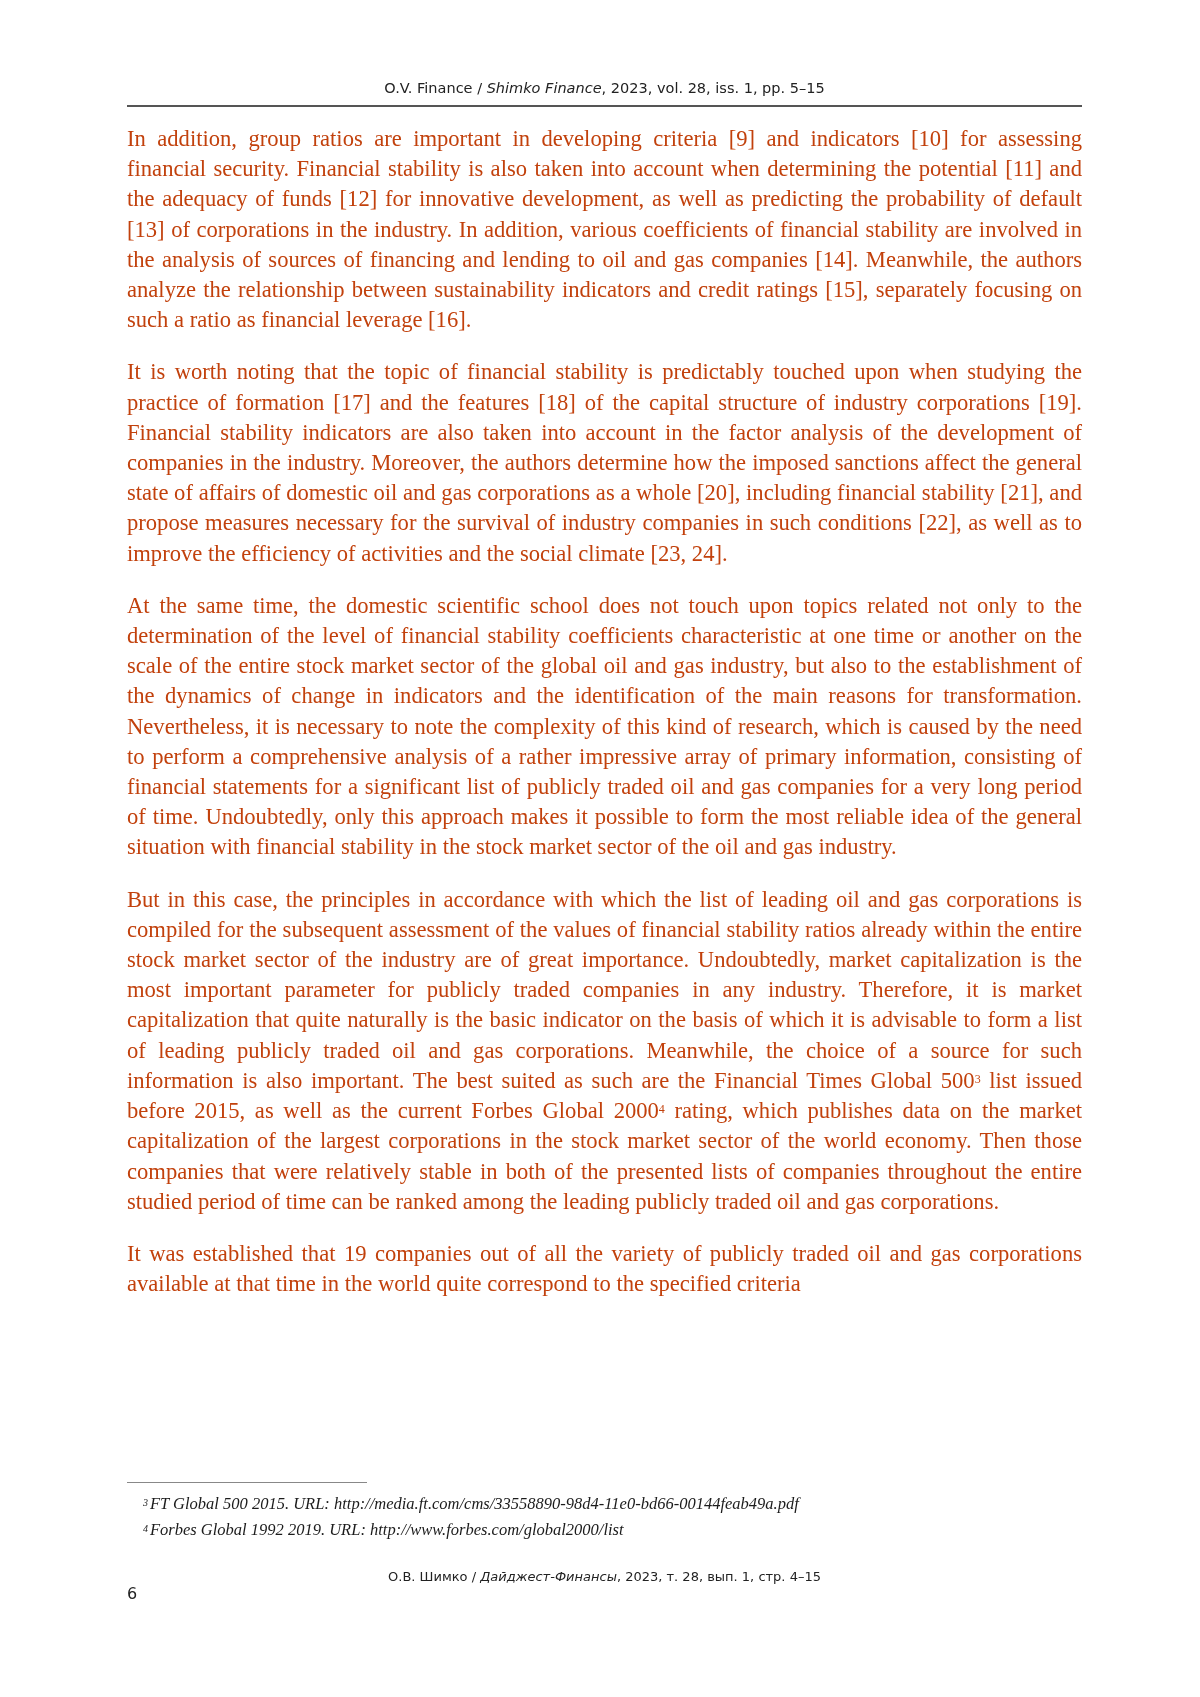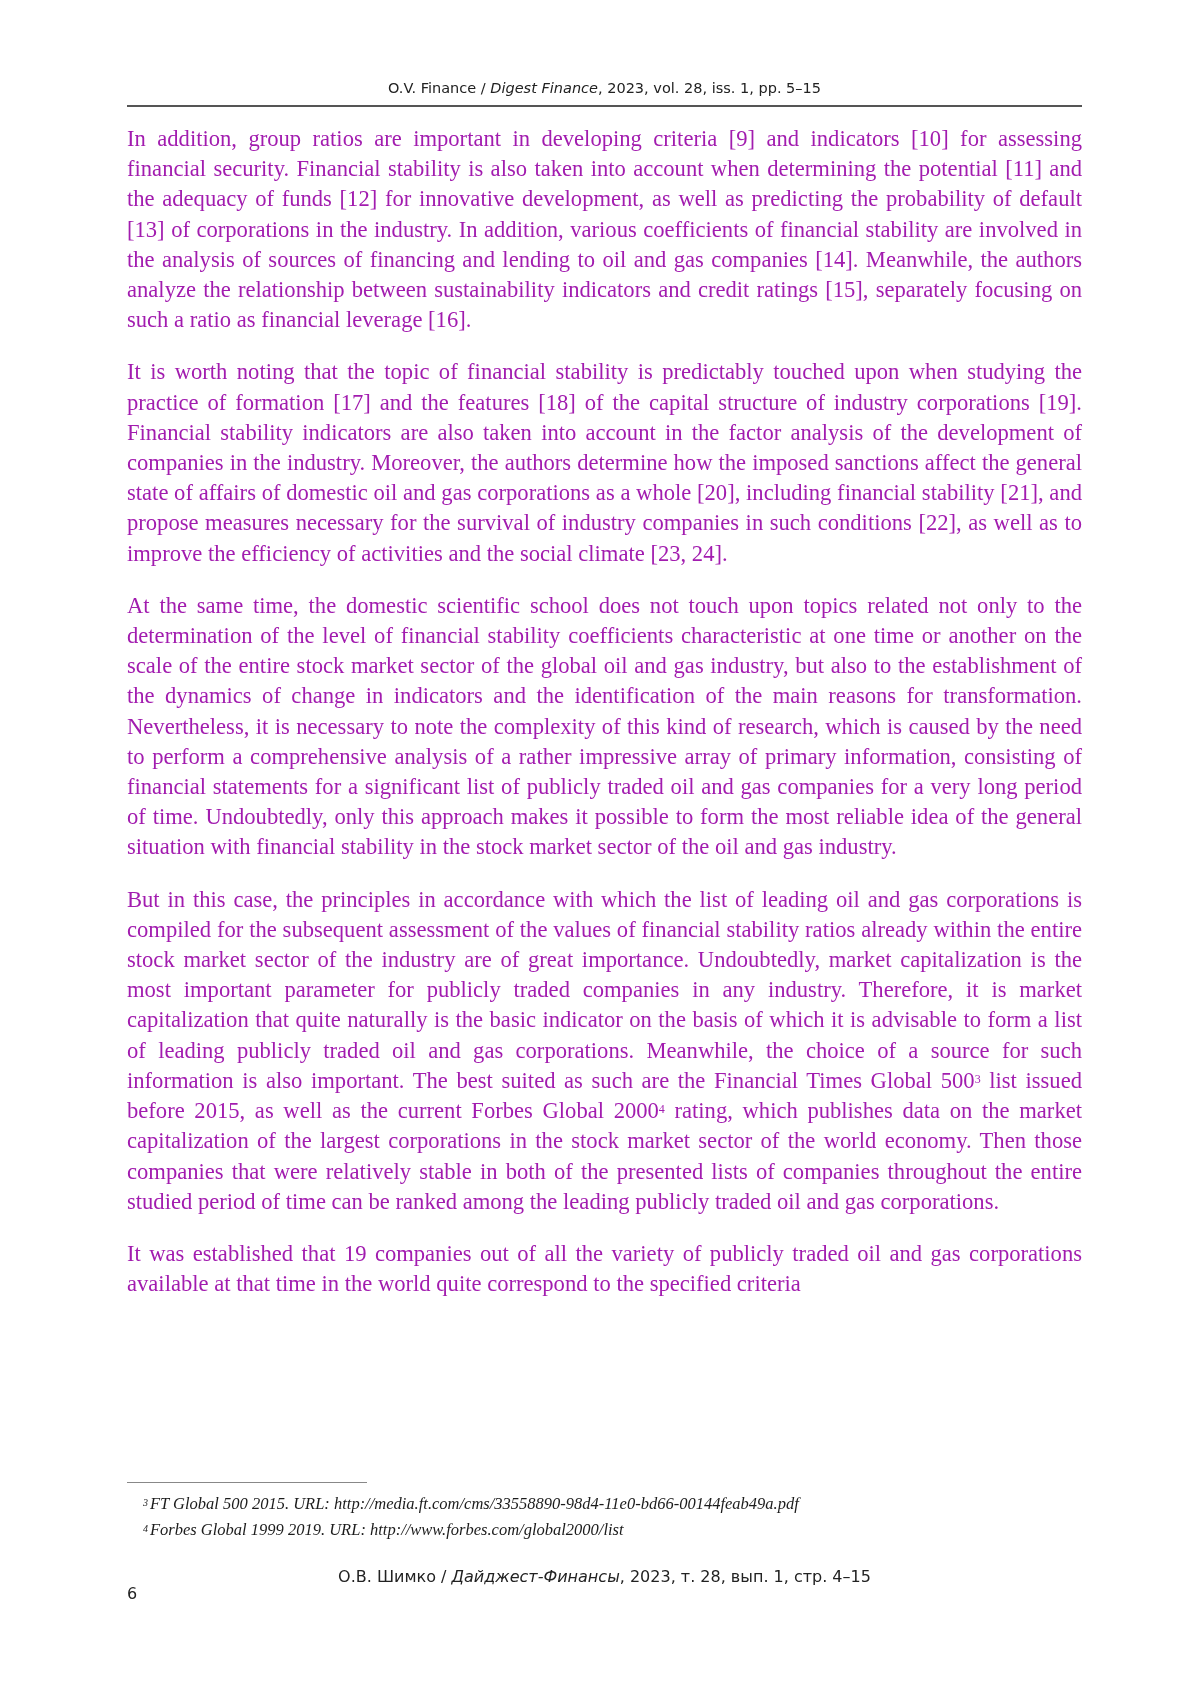--- a/index.html
+++ b/index.html
@@ -7,62 +7,62 @@
   .page { position: absolute; left: 0; top: 0; width: 1200px; height: 1697px; }
   .running-head {
     position: absolute; left: 127px; top: 80px; width: 955px; text-align: center;
     font-family: "DejaVu Sans", sans-serif; font-size: 14.5px; color: #222;
   }
   .running-head i { font-style: italic; }
   .head-rule { position: absolute; left: 127px; top: 105px; width: 955px; height: 2px; background: #555; }
   .body {
     position: absolute; left: 127px; top: 124px; width: 955px;
     font-family: "Liberation Serif", serif; font-size: 22.6px; line-height: 30.2px;
-    text-align: justify; color: #a21caf;
+    text-align: justify; color: #c2410c;
   }
   .body p { margin: 0 0 22px 0; }
   .body sup { font-size: 12px; vertical-align: top; position: relative; top: -2px; }
   .fn-rule { position: absolute; left: 127px; top: 1482px; width: 240px; height: 1px; background: #888; }
   .footnotes {
     position: absolute; left: 143px; top: 1491px; width: 940px;
     font-family: "Liberation Serif", serif; font-size: 16.5px; line-height: 26px; color: #1c1c1c; font-style: italic;
   }
   .footnotes sup { font-size: 10px; vertical-align: top; position: relative; top: -1px; margin-right: 2px; }
   .footer {
     position: absolute; left: 127px; top: 1568px; width: 955px; text-align: center;
-    font-family: "DejaVu Sans", sans-serif; font-size: 16px; line-height: 18px; color: #222;
+    font-family: "DejaVu Sans", sans-serif; font-size: 13px; line-height: 18px; color: #222;
   }
   .footer i { font-style: italic; }
   .page-num {
     position: absolute; left: 127px; top: 1584px;
     font-family: "DejaVu Sans", sans-serif; font-size: 16px; color: #222;
   }
 </style>
 </head>
 <body>
 
 <div class="page">
 
   <div class="running-head">
-    <span>O.V. Finance</span><span> / </span><i>Digest Finance</i><span>, 2023, vol. 28, iss. 1, pp. 5–15</span>
+    <span>O.V. Finance</span><span> / </span><i>Shimko Finance</i><span>, 2023, vol. 28, iss. 1, pp. 5–15</span>
   </div>
   <div class="head-rule"></div>
 
   <div class="body">
     <p>In addition, group ratios are important in developing criteria [9] and indicators [10] for assessing financial security. Financial stability is also taken into account when determining the potential [11] and the adequacy of funds [12] for innovative development, as well as predicting the probability of default [13] of corporations in the industry. In addition, various coefficients of financial stability are involved in the analysis of sources of financing and lending to oil and gas companies [14]. Meanwhile, the authors analyze the relationship between sustainability indicators and credit ratings [15], separately focusing on such a ratio as financial leverage [16].</p>
     <p>It is worth noting that the topic of financial stability is predictably touched upon when studying the practice of formation [17] and the features [18] of the capital structure of industry corporations [19]. Financial stability indicators are also taken into account in the factor analysis of the development of companies in the industry. Moreover, the authors determine how the imposed sanctions affect the general state of affairs of domestic oil and gas corporations as a whole [20], including financial stability [21], and propose measures necessary for the survival of industry companies in such conditions [22], as well as to improve the efficiency of activities and the social climate [23, 24].</p>
     <p>At the same time, the domestic scientific school does not touch upon topics related not only to the determination of the level of financial stability coefficients characteristic at one time or another on the scale of the entire stock market sector of the global oil and gas industry, but also to the establishment of the dynamics of change in indicators and the identification of the main reasons for transformation. Nevertheless, it is necessary to note the complexity of this kind of research, which is caused by the need to perform a comprehensive analysis of a rather impressive array of primary information, consisting of financial statements for a significant list of publicly traded oil and gas companies for a very long period of time. Undoubtedly, only this approach makes it possible to form the most reliable idea of the general situation with financial stability in the stock market sector of the oil and gas industry.</p>
     <p><span>But in this case, the principles in accordance with which the list of leading oil and gas corporations is compiled for the subsequent assessment of the values of financial stability ratios already within the entire stock market sector of the industry are of great importance. Undoubtedly, market capitalization is the most important parameter for publicly traded companies in any industry. Therefore, it is market capitalization that quite naturally is the basic indicator on the basis of which it is advisable to form a list of leading publicly traded oil and gas corporations. Meanwhile, the choice of a source for such information is also important. The best suited as such are the Financial Times Global 500</span><sup>3</sup><span> list issued before 2015, as well as the current Forbes Global 2000</span><sup>4</sup><span> rating, which publishes data on the market capitalization of the largest corporations in the stock market sector of the world economy. Then those companies that were relatively stable in both of the presented lists of companies throughout the entire studied period of time can be ranked among the leading publicly traded oil and gas corporations.</span></p>
     <p style="margin-bottom:0">It was established that 19 companies out of all the variety of publicly traded oil and gas corporations available at that time in the world quite correspond to the specified criteria</p>
   </div>
 
   <div class="fn-rule"></div>
   <div class="footnotes">
     <div><sup>3</sup><span>FT Global 500 2015. URL: http://media.ft.com/cms/33558890-98d4-11e0-bd66-00144feab49a.pdf</span></div>
-    <div><sup>4</sup><span>Forbes Global 1999 2019. URL: http://www.forbes.com/global2000/list</span></div>
+    <div><sup>4</sup><span>Forbes Global 1992 2019. URL: http://www.forbes.com/global2000/list</span></div>
   </div>
 
   <div class="page-num">6</div>
 
   <div class="footer">
     <div><span>О.В. Шимко</span><span> / </span><i>Дайджест-Финансы</i><span>, 2023, т. 28, вып. 1, стр. 4–15</span></div>
   </div>
 
 </div>
 

